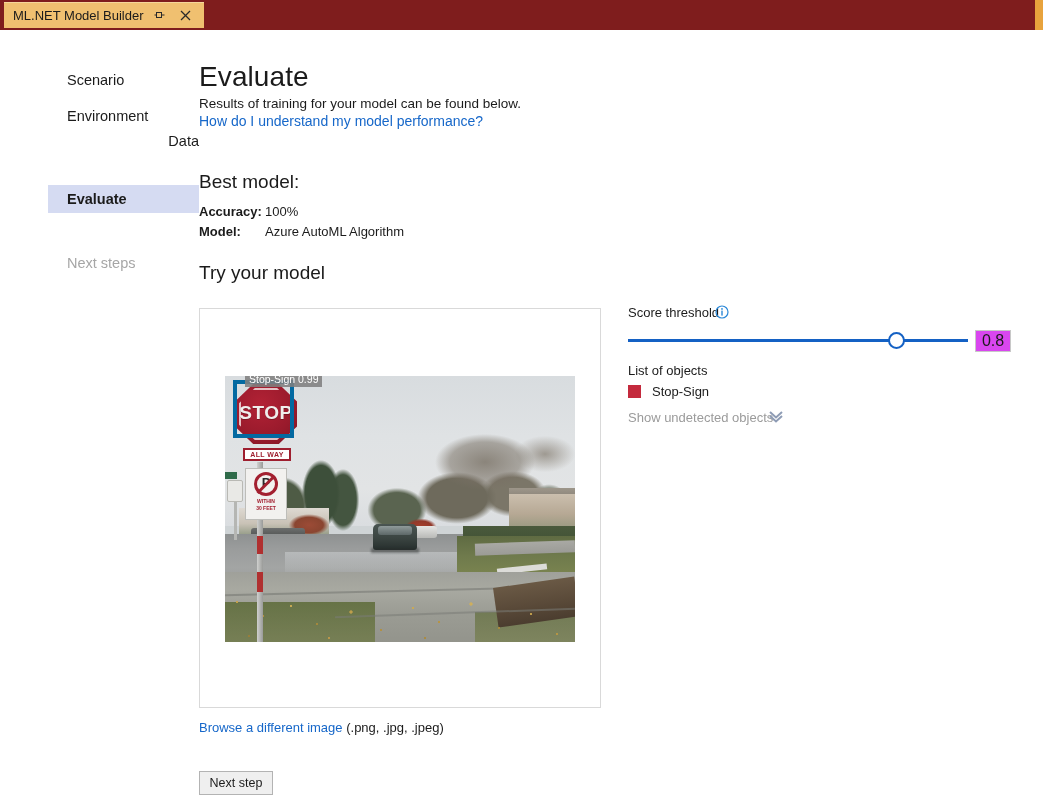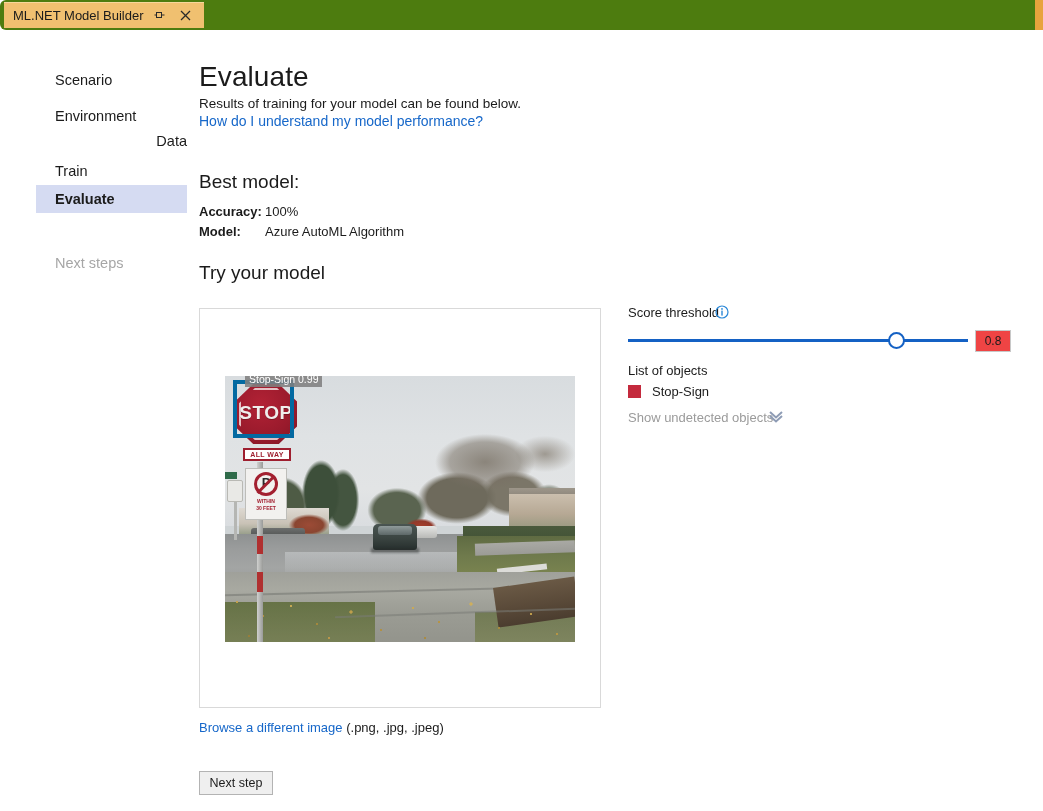--- a/index.html
+++ b/index.html
@@ -9,22 +9,21 @@
     background: #ffffff;
     font-family: "Liberation Sans", sans-serif;
     color: #1b1b1b;
     overflow: hidden;
     position: relative;
   }
 
   
   #titlebar {
     position: absolute; left: 0; top: 0; width: 1043px; height: 30px;
-    background: #4d7c0f;
-    border-radius: 6px;
+    background: #7f1d1d;
   }
   #titlebar .accent-right {
     position: absolute; right: 0; top: 0; width: 8px; height: 30px;
     background: #e8a33d;
   }
   #tab {
     position: absolute; left: 4px; top: 2px; height: 26px;
     background: #f0c070;
     display: flex; align-items: center;
     padding: 0 8px 0 9px;
@@ -36,21 +35,21 @@
   }
   #tab .tab-btn {
     width: 20px; height: 22px; margin-left: 6px;
     display: flex; align-items: center; justify-content: center;
     color: #2a2a2a;
   }
   #tab .tab-btn svg { display: block; }
 
   
   #sidebar {
-    position: absolute; left: 0; top: 30px; width: 190px; height: 629px;
+    position: absolute; left: 12px; top: 30px; width: 190px; height: 629px;
     background: #ffffff;
   }
   .nav-item {
     position: absolute; left: 36px; width: 151px; height: 28px;
     display: flex; align-items: center;
     padding-left: 19px;
     font-size: 14.5px; color: #1b1b1b;
     white-space: nowrap;
   }
   .nav-item.selected {
@@ -292,23 +291,23 @@
   #slider-track {
     position:absolute; left:628px; top:339px; width:340px; height:3px;
     background:#1461c4;
   }
   #slider-thumb {
     position:absolute; left:888px; top:332px; width:17px; height:17px;
     border-radius:50%; background:#ffffff; border:2px solid #1461c4; cursor:pointer;
   }
   #score-box {
     position:absolute; left:975px; top:330px; width:36px; height:22px;
-    border:1px solid #c8c8c8; background:#ef4444;
+    border:1px solid #c8c8c8; background:#d946ef;
     display:flex; align-items:center; justify-content:center;
-    font-size:12px; color:#1b1b1b;
+    font-size:16px; color:#1b1b1b;
   }
   #objects-label { position:absolute; left:628px; top:363px; font-size:13px; color:#1b1b1b; }
   #obj-swatch { position:absolute; left:628px; top:385px; width:13px; height:13px; background:#c42a3d; }
   #obj-name { position:absolute; left:652px; top:384px; font-size:13px; color:#1b1b1b; }
   #show-undetected { position:absolute; left:628px; top:410px; font-size:13px; color:#9b9b9b; cursor:pointer; }
   #chevrons { position:absolute; left:768px; top:410px; width:16px; height:14px; color:#8e9cb5; cursor:pointer; }
 </style>
 </head>
 <body>
 
@@ -334,23 +333,20 @@
 
 <div id="sidebar">
   <div class="nav-item" style="top:36px;">
       <span>Scenario</span>
     </div>
   <div class="nav-item" style="top:66px;align-items:flex-end;">
       <span>Environment</span>
     </div>
   <div class="nav-item" style="top:97px;justify-content:flex-end;">
       <span>Data</span>
-    </div>
-  <div class="nav-item" style="top:127px;">
-      <span>Train</span>
     </div>
   <div class="nav-item selected" style="top:155px;">
       <span>Evaluate</span>
     </div>
   <div class="nav-item disabled" style="top:219px;">
       <span>Next steps</span>
     </div>
 </div>
 
 <h1 id="page-title" style="margin:0;">Evaluate</h1>

